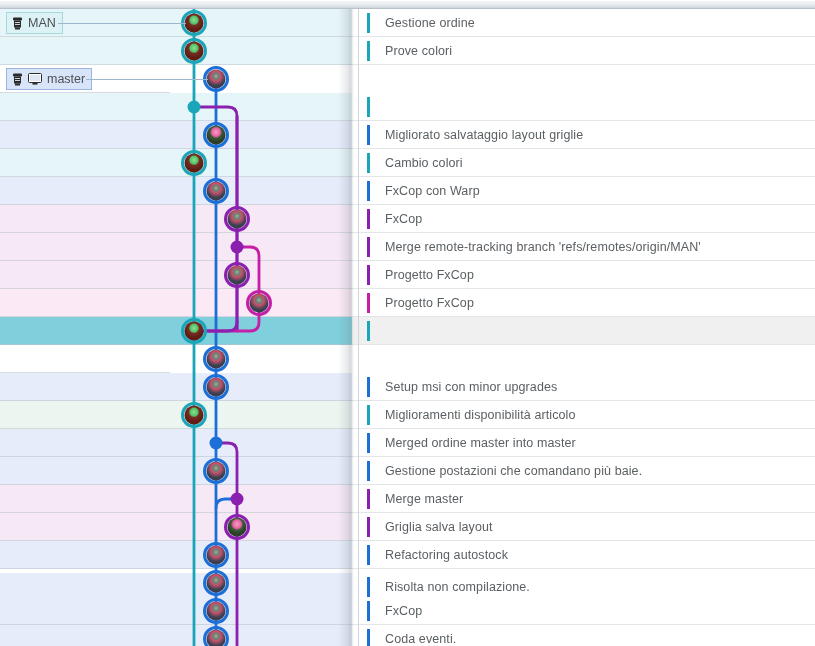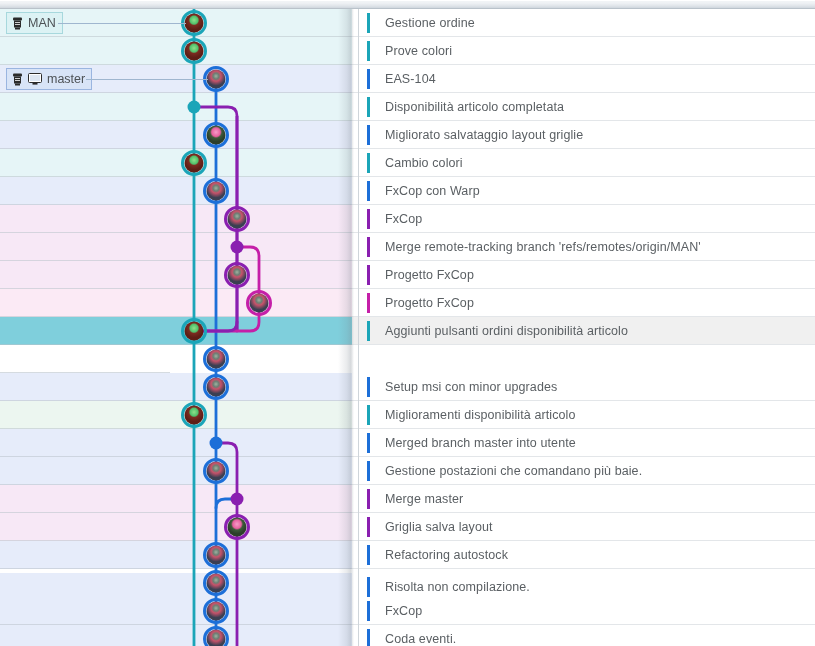--- a/index.html
+++ b/index.html
@@ -84,35 +84,26 @@
         <div class="label">Gestione ordine</div>
       </div>
       <div class="row" style="top: 28px; padding-left: 48px;">
         <div class="gfx-bg" style="background: rgb(230, 245, 247);"></div>
         <div class="txt-bg" style="background: rgb(255, 255, 255);"></div>
         <div class="sep"></div>
         <div class="sepr"></div>
         <div class="accent" style="background: rgb(27, 165, 184);"></div>
         <div class="label">Prove colori</div>
       </div>
-      <div class="row" style="top: 56px;">
-        <div class="gfx-bg" style="background: rgb(230, 236, 250);"></div>
-        <div class="txt-bg" style="background: rgb(255, 255, 255);"></div>
-        <div class="sep"></div>
-        <div class="sepr"></div>
-        <div class="accent" style="background: rgb(29, 111, 216);"></div>
-        <div class="label">EAS-104</div>
-      </div>
       <div class="row" style="top: 84px;">
         <div class="gfx-bg" style="background: rgb(230, 245, 247);"></div>
         <div class="txt-bg" style="background: rgb(255, 255, 255);"></div>
         <div class="sep"></div>
         <div class="sepr"></div>
         <div class="accent" style="background: rgb(27, 165, 184);"></div>
-        <div class="label">Disponibilità articolo completata</div>
       </div>
       <div class="row" style="top: 112px; text-align: right;">
         <div class="gfx-bg" style="background: rgb(230, 236, 250);"></div>
         <div class="txt-bg" style="background: rgb(255, 255, 255);"></div>
         <div class="sep"></div>
         <div class="sepr"></div>
         <div class="accent" style="background: rgb(29, 111, 216);"></div>
         <div class="label">Migliorato salvataggio layout griglie</div>
       </div>
       <div class="row" style="top: 140px;">
@@ -162,21 +153,20 @@
         <div class="sepr"></div>
         <div class="accent" style="background: rgb(197, 31, 168);"></div>
         <div class="label">Progetto FxCop</div>
       </div>
       <div class="row" style="top: 308px;">
         <div class="gfx-bg" style="background: rgb(127, 207, 220);"></div>
         <div class="txt-bg" style="background: rgb(240, 240, 240);"></div>
         <div class="sep"></div>
         <div class="sepr"></div>
         <div class="accent" style="background: rgb(27, 165, 184);"></div>
-        <div class="label">Aggiunti pulsanti ordini disponibilità articolo</div>
       </div>
       <div class="row" style="top: 364px;">
         <div class="gfx-bg" style="background: rgb(230, 236, 250);"></div>
         <div class="txt-bg" style="background: rgb(255, 255, 255);"></div>
         <div class="sep"></div>
         <div class="sepr"></div>
         <div class="accent" style="background: rgb(29, 111, 216);"></div>
         <div class="label">Setup msi con minor upgrades</div>
       </div>
       <div class="row" style="top: 392px;">
@@ -186,21 +176,21 @@
         <div class="sepr"></div>
         <div class="accent" style="background: rgb(27, 165, 184);"></div>
         <div class="label">Miglioramenti disponibilità articolo</div>
       </div>
       <div class="row" style="top: 420px;">
         <div class="gfx-bg" style="background: rgb(230, 236, 250);"></div>
         <div class="txt-bg" style="background: rgb(255, 255, 255);"></div>
         <div class="sep"></div>
         <div class="sepr"></div>
         <div class="accent" style="background: rgb(29, 111, 216);"></div>
-        <div class="label">Merged branch master into utente</div>
+        <div class="label">Merged ordine master into master</div>
       </div>
       <div class="row" style="top: 448px;">
         <div class="gfx-bg" style="background: rgb(230, 236, 250);"></div>
         <div class="txt-bg" style="background: rgb(255, 255, 255);"></div>
         <div class="sep"></div>
         <div class="sepr"></div>
         <div class="accent" style="background: rgb(29, 111, 216);"></div>
         <div class="label">Gestione postazioni che comandano più baie.</div>
       </div>
       <div class="row" style="top: 476px;">

